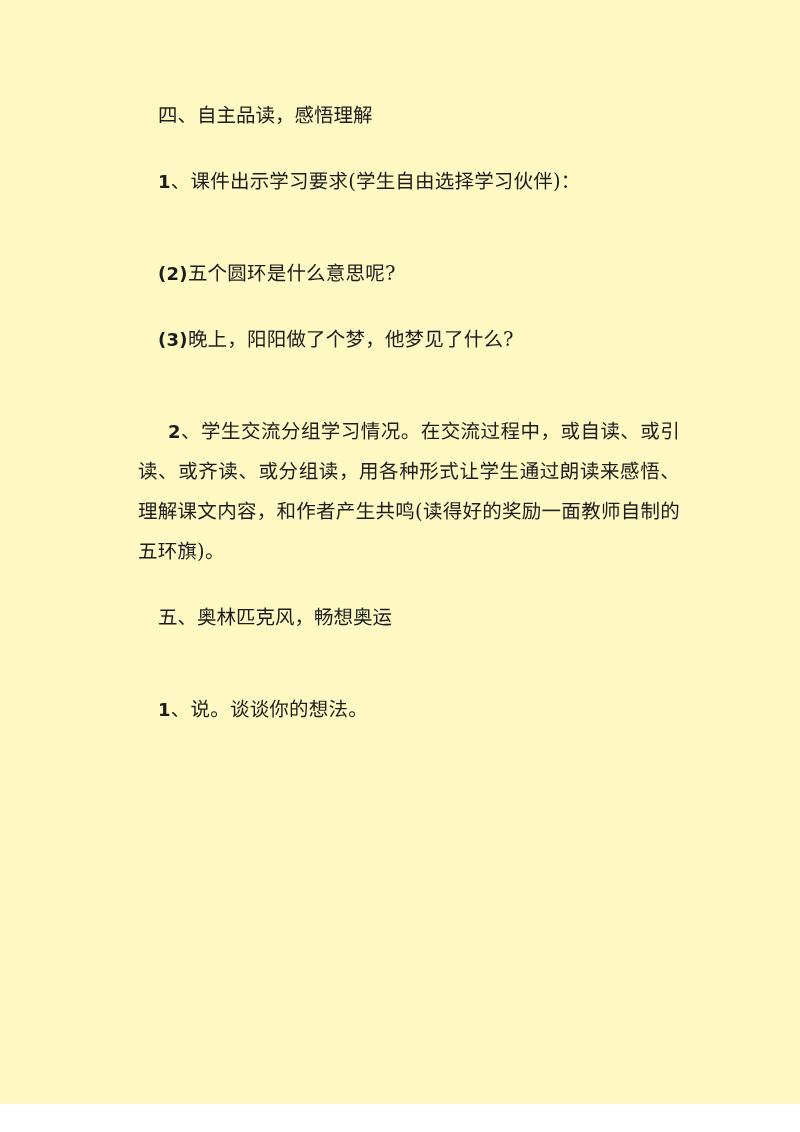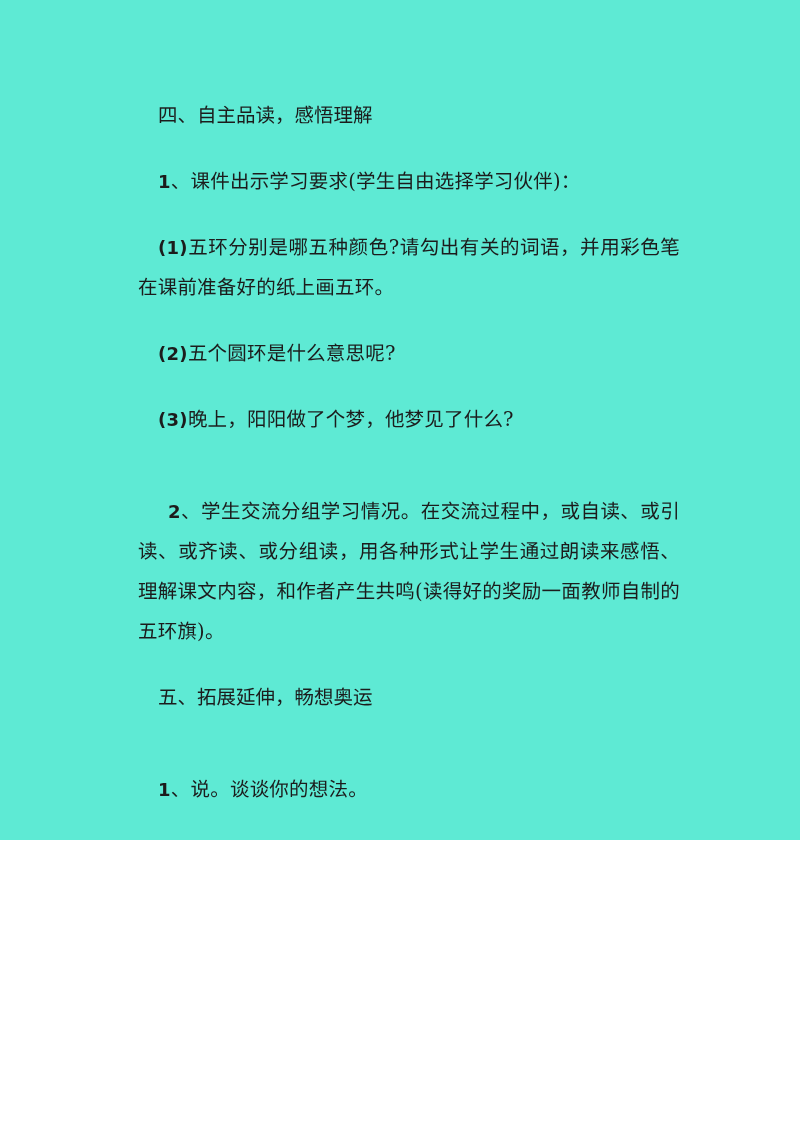--- a/index.html
+++ b/index.html
@@ -13,22 +13,22 @@
     height: 1132px;
     overflow: hidden;
     font-family: "DejaVu Serif", "Liberation Serif", serif;
     color: #1a1a1a;
     -webkit-font-smoothing: antialiased;
   }
 
   .page {
     position: relative;
     width: 800px;
-    height: 840px;
-    background: #5eead4;
+    height: 1104px;
+    background: #fef9c3;
     box-sizing: border-box;
   }
 
   
   .doc-body {
     position: absolute;
     left: 138px;
     top: 96px;
     width: 546px;
   }
@@ -69,40 +69,39 @@
   <div class="doc-body">
 
     <p class="heading">四、自主品读，感悟理解</p>
 
     <div class="gap-md"></div>
 
     <p class="para indent-1"><span class="latin">1</span>、课件出示学习要求(学生自由选择学习伙伴)：</p>
 
     <div class="gap-md"></div>
 
-    <p class="para indent-1"><span class="latin">(1)</span>五环分别是哪五种颜色?请勾出有关的词语，并用彩色笔在课前准备好的纸上画五环。</p>
 
     <div class="gap-md"></div>
 
     <p class="para indent-1"><span class="latin">(2)</span>五个圆环是什么意思呢?</p>
 
     <div class="gap-md"></div>
 
     <p class="para indent-1"><span class="latin">(3)</span>晚上，阳阳做了个梦，他梦见了什么?</p>
 
     <div class="gap-md"></div>
 
 
     <div class="gap-md"></div>
 
     <p class="para indent-2"><span class="latin">2</span>、学生交流分组学习情况。在交流过程中，或自读、或引读、或齐读、或分组读，用各种形式让学生通过朗读来感悟、理解课文内容，和作者产生共鸣(读得好的奖励一面教师自制的五环旗)。</p>
 
     <div class="gap-md"></div>
 
-    <p class="heading">五、拓展延伸，畅想奥运</p>
+    <p class="heading">五、奥林匹克风，畅想奥运</p>
 
     <div class="gap-md"></div>
 
 
     <div class="gap-md"></div>
 
     <p class="para indent-1"><span class="latin">1</span>、说。谈谈你的想法。</p>
 
     <div class="gap-md"></div>
 

